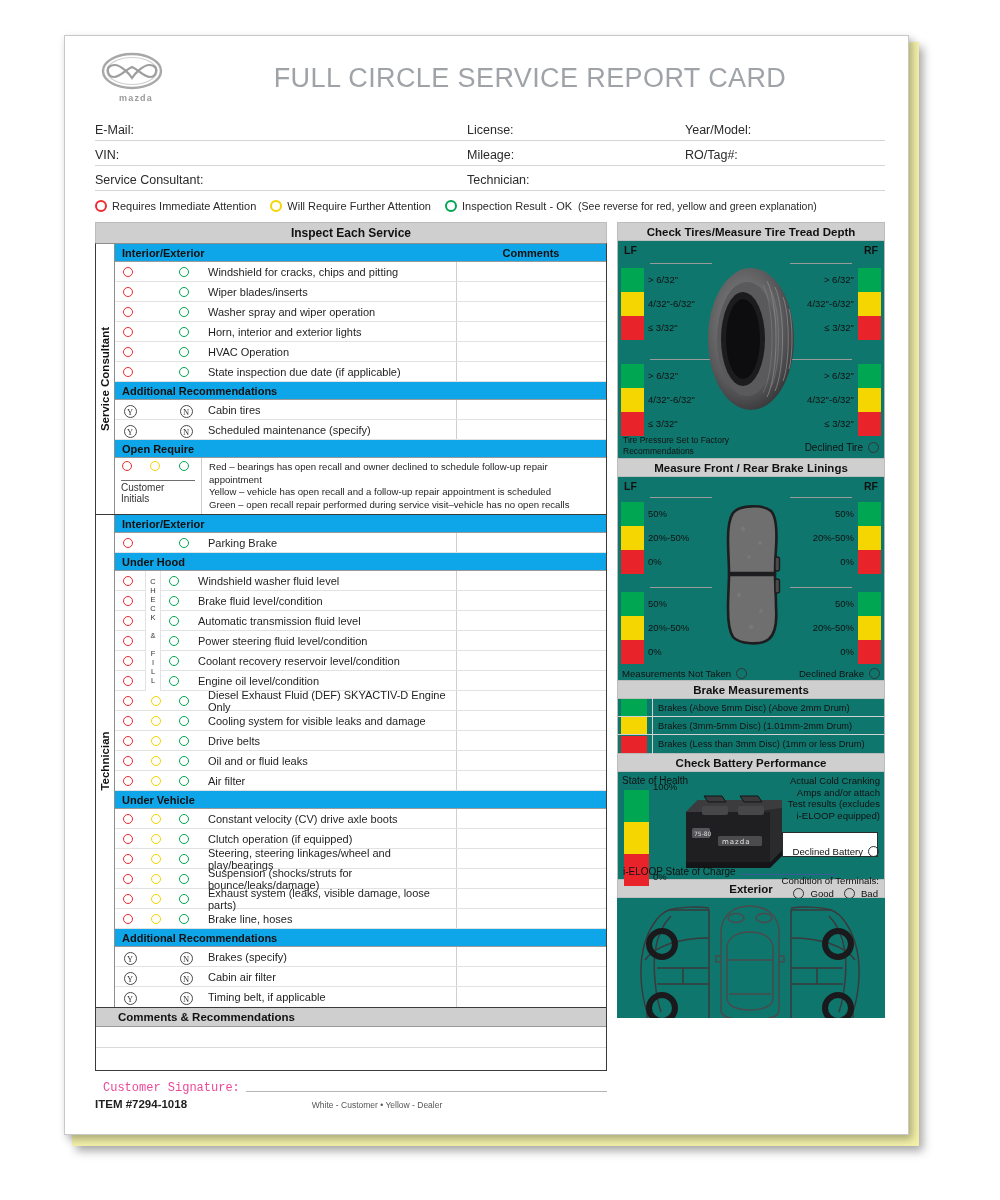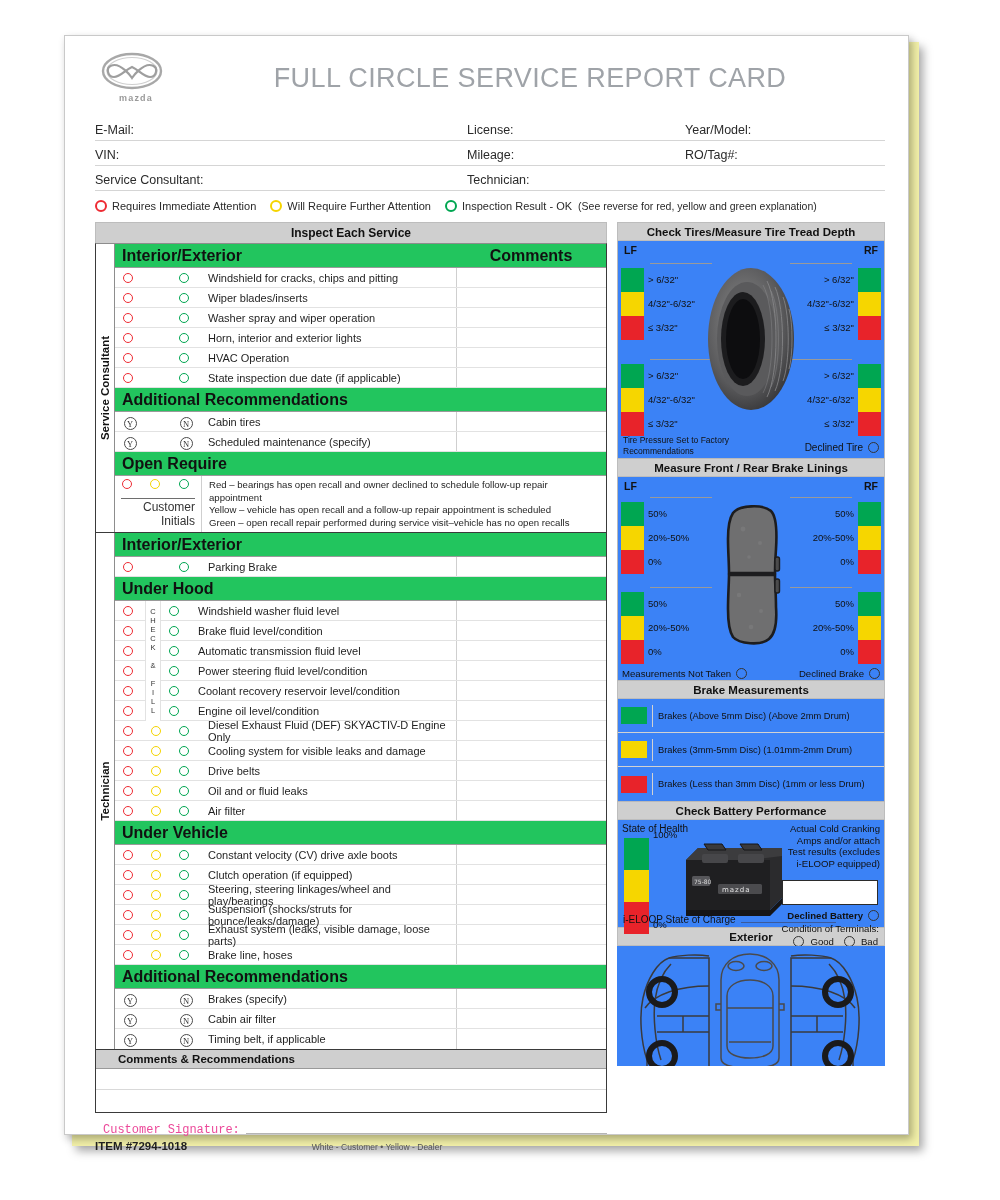--- a/index.html
+++ b/index.html
@@ -73,21 +73,21 @@
     width:19px; border-right:1px solid #8d8d8d; position:relative; flex:0 0 19px;
   }
   .vtab span{
     position:absolute; left:50%; top:50%;
     transform:translate(-50%,-50%) rotate(-90deg);
     white-space:nowrap; font-size:11.5px; font-weight:bold; color:#111;
   }
   .rows{ flex:1; }
 
   .grouphdr{
-    background:#22c55e; font-size:16px; font-weight:bold; color:#111;
+    background:#0ea5e9; font-size:11px; font-weight:bold; color:#111;
     padding:2.5px 0 2.5px 7px; border-bottom:1px solid #9a9a9a;
   }
   .grouphdr.withcomments{ display:flex; }
   .grouphdr .gh-label{ flex:1; }
   .grouphdr .gh-comments{ width:150px; text-align:center; }
 
   .irow{
     display:flex; align-items:center; height:20px;
     border-bottom:1px solid #e2e2e2;
   }
@@ -100,22 +100,22 @@
 
   .yn{ display:inline-block; width:13px; height:13px; border-radius:50%;
        border:1px solid #4a4a4a; font-size:8.5px; line-height:12px; text-align:center;
        color:#333; font-family:"Liberation Serif", serif; }
 
   
   .recall{ display:flex; border-bottom:none; }
   .recall .marks{ width:86px; flex:0 0 86px; padding-top:3px;}
   .recall .marks .r3{ display:flex; justify-content:space-around; }
   .initials{
-    margin:9px 6px 2px 6px; border-top:1px solid #6e6e6e; text-align:right;
-    font-size:12px; color:#333; padding-top:1px;
+    margin:9px 6px 2px 6px; border-top:1px solid #6e6e6e; text-align:left;
+    font-size:10px; color:#333; padding-top:1px;
   }
   .recall .txt{ flex:1; font-size:9.6px; line-height:12.5px; color:#1f1f1f;
                 padding:3px 4px 3px 7px; border-left:1px solid #cfcfcf; }
 
   
   .cfcol{ width:16px; flex:0 0 16px; border-left:1px solid #e2e2e2; border-right:1px solid #e2e2e2;
           display:flex; flex-direction:column; align-items:center; justify-content:center;
           font-size:7.5px; color:#333; letter-spacing:0; }
 
   
@@ -130,53 +130,53 @@
   .sig .line{ flex:1; border-bottom:1px solid #b5b5b5; margin-left:6px; margin-bottom:3px; }
   .foot{ display:flex; margin-top:3px; align-items:baseline;}
   .foot .item{ font-size:11.5px; font-weight:bold; color:#1f1f1f; }
   .foot .wc{ flex:1; text-align:center; font-size:8.5px; color:#555; padding-right:40px;}
 
   
   .rband{
     background:#cfcfcf; text-align:center; font-size:11.5px; font-weight:bold; color:#111;
     padding:2.5px 0; border:1px solid #bdbdbd;
   }
-  .rbox{ border:1px solid #b9b9b9; border-top:none; position:relative; background:#3b82f6; }
+  .rbox{ border:1px solid #b9b9b9; border-top:none; position:relative; background:#0f766e; }
 
   .tirewrap{ position:relative; height:218px; }
   .cnrlbl{ position:absolute; font-size:10.5px; font-weight:bold; color:#111; }
   .swcol{ position:absolute; width:23px; }
   .sw{ height:24px; }
   .sw.g{ background:#00a651; } .sw.y{ background:#f6d600; } .sw.r{ background:#e8232a; }
   .txtcol{ position:absolute; font-size:9.5px; color:#111; }
   .txtcol div{ height:24px; line-height:24px; }
   .dash{ border-top:1.8px solid #9a9a9a; width:62px; height:0; }
   .centerart{ position:absolute; left:50%; transform:translateX(-50%); }
   .subline{ position:absolute; font-size:8.5px; line-height:10.5px; color:#111; }
   .declined{ position:absolute; font-size:10px; color:#111; display:flex; align-items:flex-end;margin-left:48px; }
   .ocirc{ display:inline-block; width:11px; height:11px; border-radius:50%; border:1.3px solid #333; margin-left:5px;}
 
   .brakemeas{ padding:0; }
-  .bmrow{ display:flex; align-items:center; height:34px; border-bottom:1px solid #d2d2d2;}
+  .bmrow{ display:flex; align-items:center; height:18px; border-bottom:1px solid #d2d2d2;}
   .bmrow:last-child{ border-bottom:none; }
   .bmsw{ width:26px; height:17px; margin:0 5px 0 3px; flex:0 0 26px;}
   .bmsw.g{ background:#00a651; } .bmsw.y{ background:#f6d600; } .bmsw.r{ background:#e8232a; }
   .bmtx{ font-size:9.3px; color:#111; border-left:1px solid #d2d2d2; padding-left:5px; flex:1; line-height:22px;}
 
   .batwrap{ position:relative; height:108px; }
   .batsoh{ position:absolute; left:4px; top:3px; font-size:10px; color:#111;}
   .batcol{ position:absolute; left:6px; top:18px; width:25px; }
   .batcol .b{ height:32px; }
   .batcol .b.g{ background:#00a651; } .batcol .b.y{ background:#f6d600; } .batcol .b.r{ background:#e8232a; }
   .bat100{ position:absolute; left:35px; top:9px; font-size:9.5px; color:#111;}
   .bat0{ position:absolute; left:35px; top:99px; font-size:9.5px; color:#111;}
   .batright{ position:absolute; right:4px; top:3px; width:118px; text-align:right;
              font-size:9.6px; line-height:11.5px; color:#111; }
   .batinput{ position:absolute; right:6px; top:60px; width:96px; height:25px; border:1.4px solid #2b2b2b; background:#fff;}
-  .batdecl{ position:absolute; right:5px; top:90px; font-size:9.6px; font-weight:bold; color:#111; display:flex; align-items:flex-end;}
+  .batdecl{ position:absolute; right:5px; top:74px; font-size:9.6px; font-weight:normal; color:#111; display:flex; align-items:flex-end;}
   .batterm{ position:absolute; right:5px; top:103px; font-size:9.6px; color:#111;}
   .batgb{ position:absolute; right:6px; top:116px; font-size:9.6px; color:#111; display:flex; align-items:center; gap:4px;}
   .batgb .ocirc{ margin-left:0; margin-right:2px;}
   .ieloop{ position:absolute; left:5px; bottom:2px; font-size:10px; color:#111; display:flex; align-items:flex-end;}
   .ieloop .ul{ width:95px; border-bottom:1px solid #3b5a9a; margin-left:5px; margin-bottom:2px;}
 
   .extwrap{ height:120px; position:relative; overflow:hidden; }
 </style>
 </head>
 <body>

